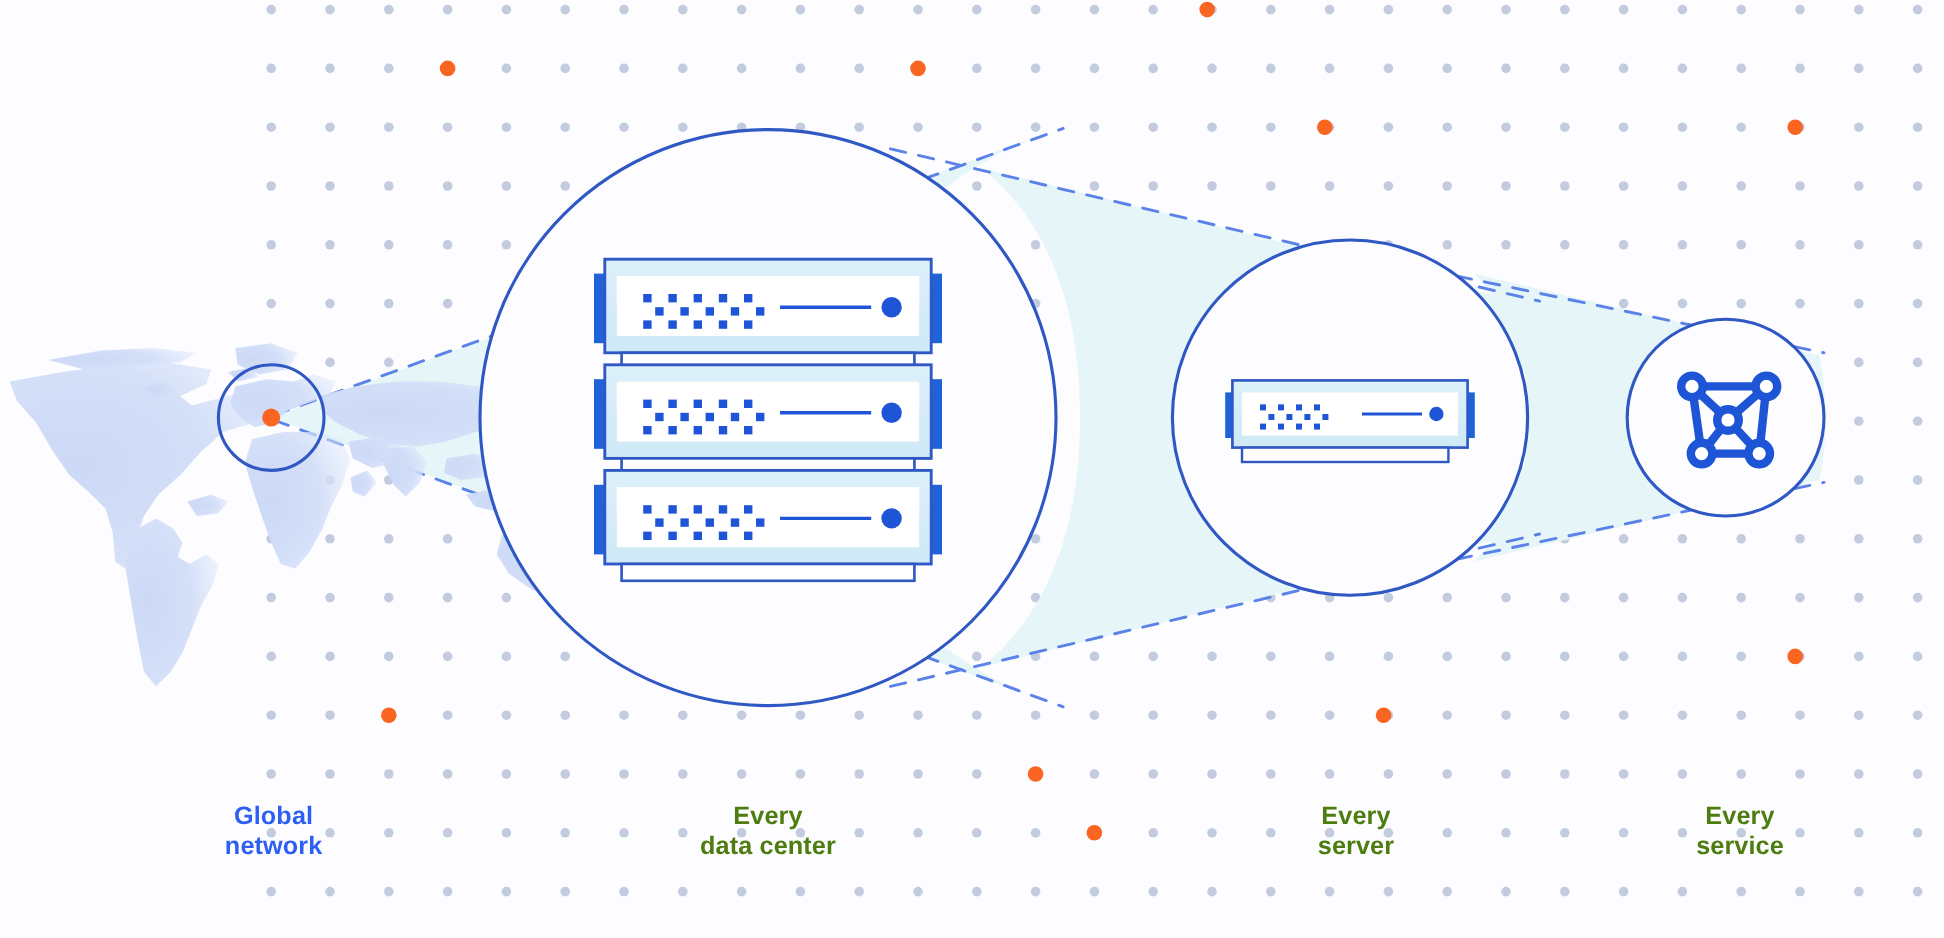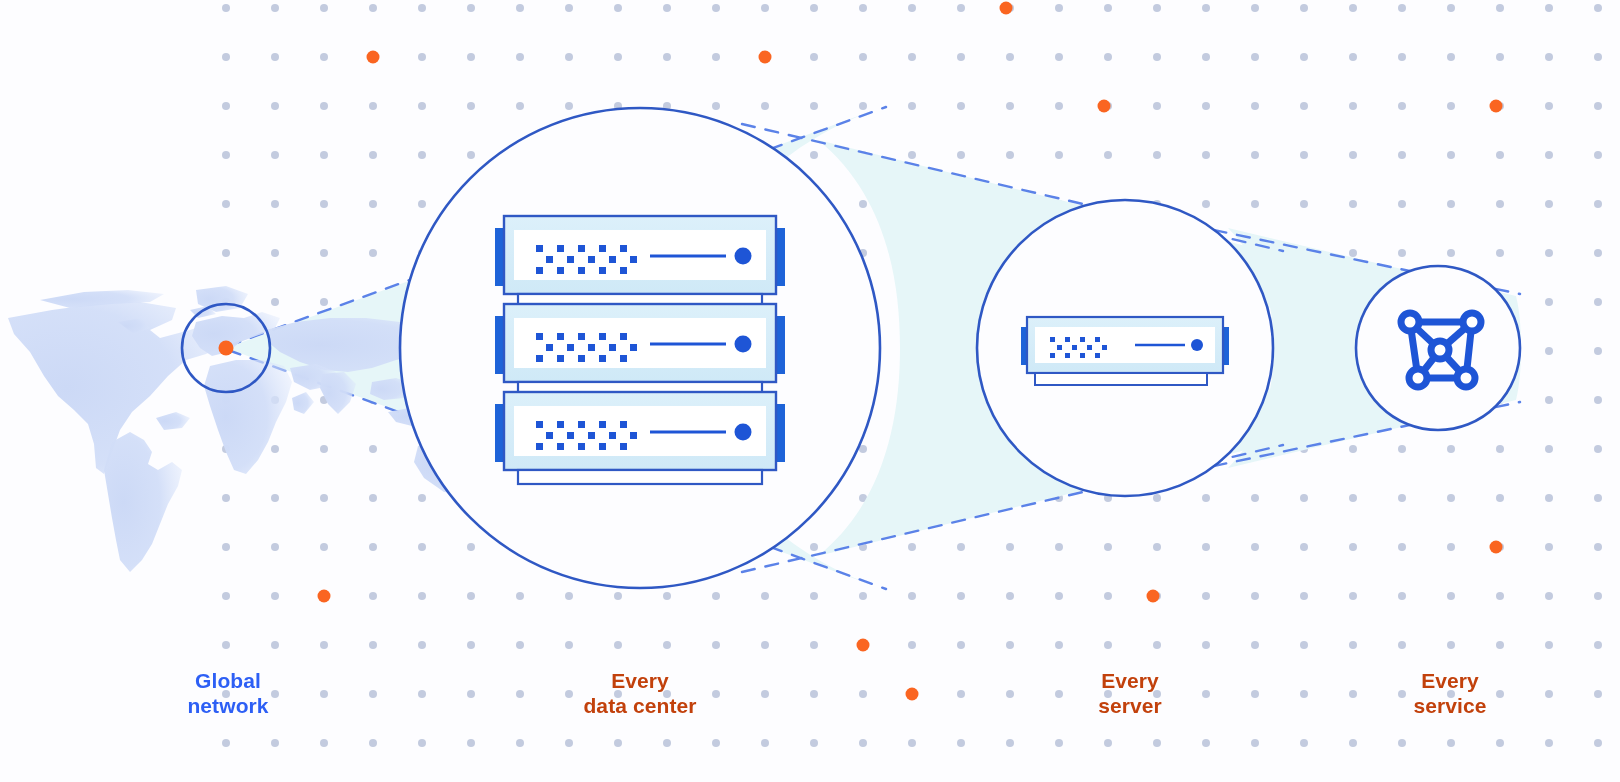--- a/index.html
+++ b/index.html
@@ -1,21 +1,21 @@
 <!DOCTYPE html>
 <html><head>
 <meta charset="utf-8">
 <style>
   html,body{margin:0;padding:0;background:#ffffff;}
   body{width:1620px;height:782px;overflow:hidden;
        font-family:"Liberation Sans","DejaVu Sans",sans-serif;}
   #stage{position:relative;width:1620px;height:782px;background:#fdfdff;overflow:hidden;}
   #scene{position:absolute;inset:0;}
   .lbl{position:absolute;text-align:center;font-size:21px;line-height:25px;
-       font-weight:700;color:#c2410c;letter-spacing:.1px;white-space:pre-line;}
+       font-weight:700;color:#4d7c0f;letter-spacing:.1px;white-space:pre-line;}
   .lbl.blue{color:#2d5ff5;}
   #l-global{left:128px;top:668px;width:200px;}
   #l-dc{left:540px;top:668px;width:200px;}
   #l-srv{left:1030px;top:668px;width:200px;}
   #l-svc{left:1350px;top:668px;width:200px;}
 </style>
 </head>
 <body>
 
 <div id="stage">

